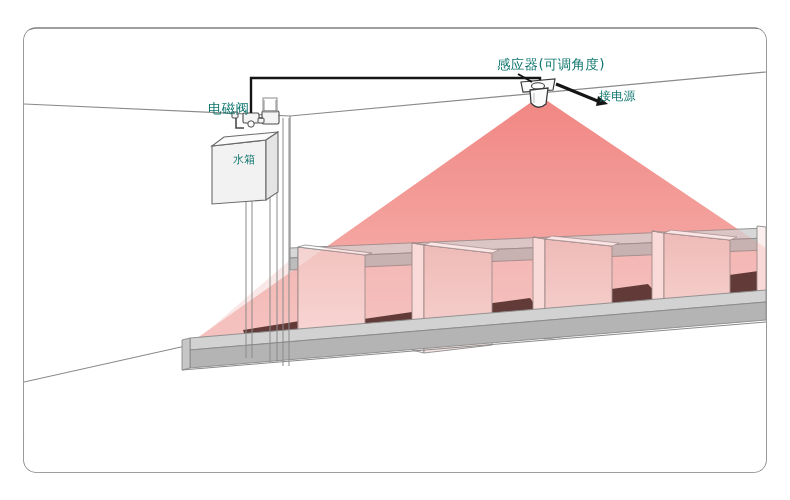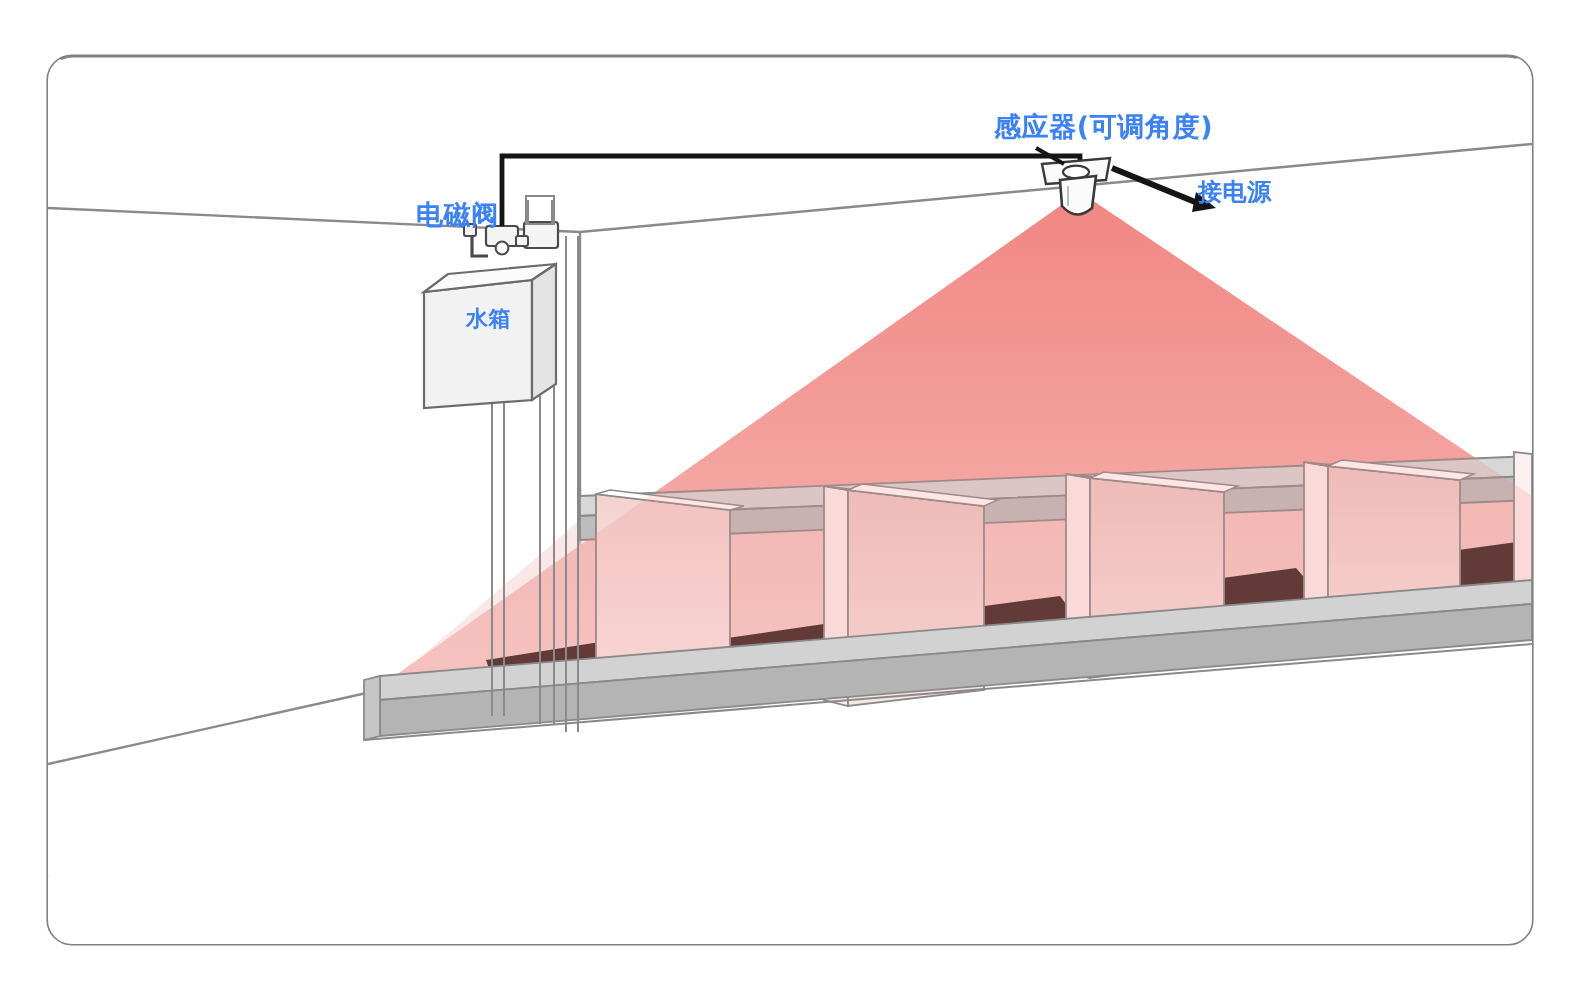--- a/index.html
+++ b/index.html
@@ -18,22 +18,22 @@
     overflow: hidden;
   }
   #scene {
     position: absolute;
     inset: 0;
     width: 790px;
     height: 500px;
   }
   .lbl {
     position: absolute;
-    color: #3b82f6;
-    font-weight: bold;
+    color: #0f766e;
+    font-weight: normal;
     font-family: "DejaVu Sans", "Liberation Sans", sans-serif;
     white-space: nowrap;
     line-height: 1;
     letter-spacing: 0.3px;
   }
   #lbl-sensor { left: 497px; top: 58px; font-size: 13.5px; }
   #lbl-power  { left: 599px; top: 90px; font-size: 12px; }
   #lbl-valve  { left: 208px; top: 102px; font-size: 13.5px; }
   #lbl-tank   { left: 233px; top: 154px; font-size: 11px; }
   #watermark {

